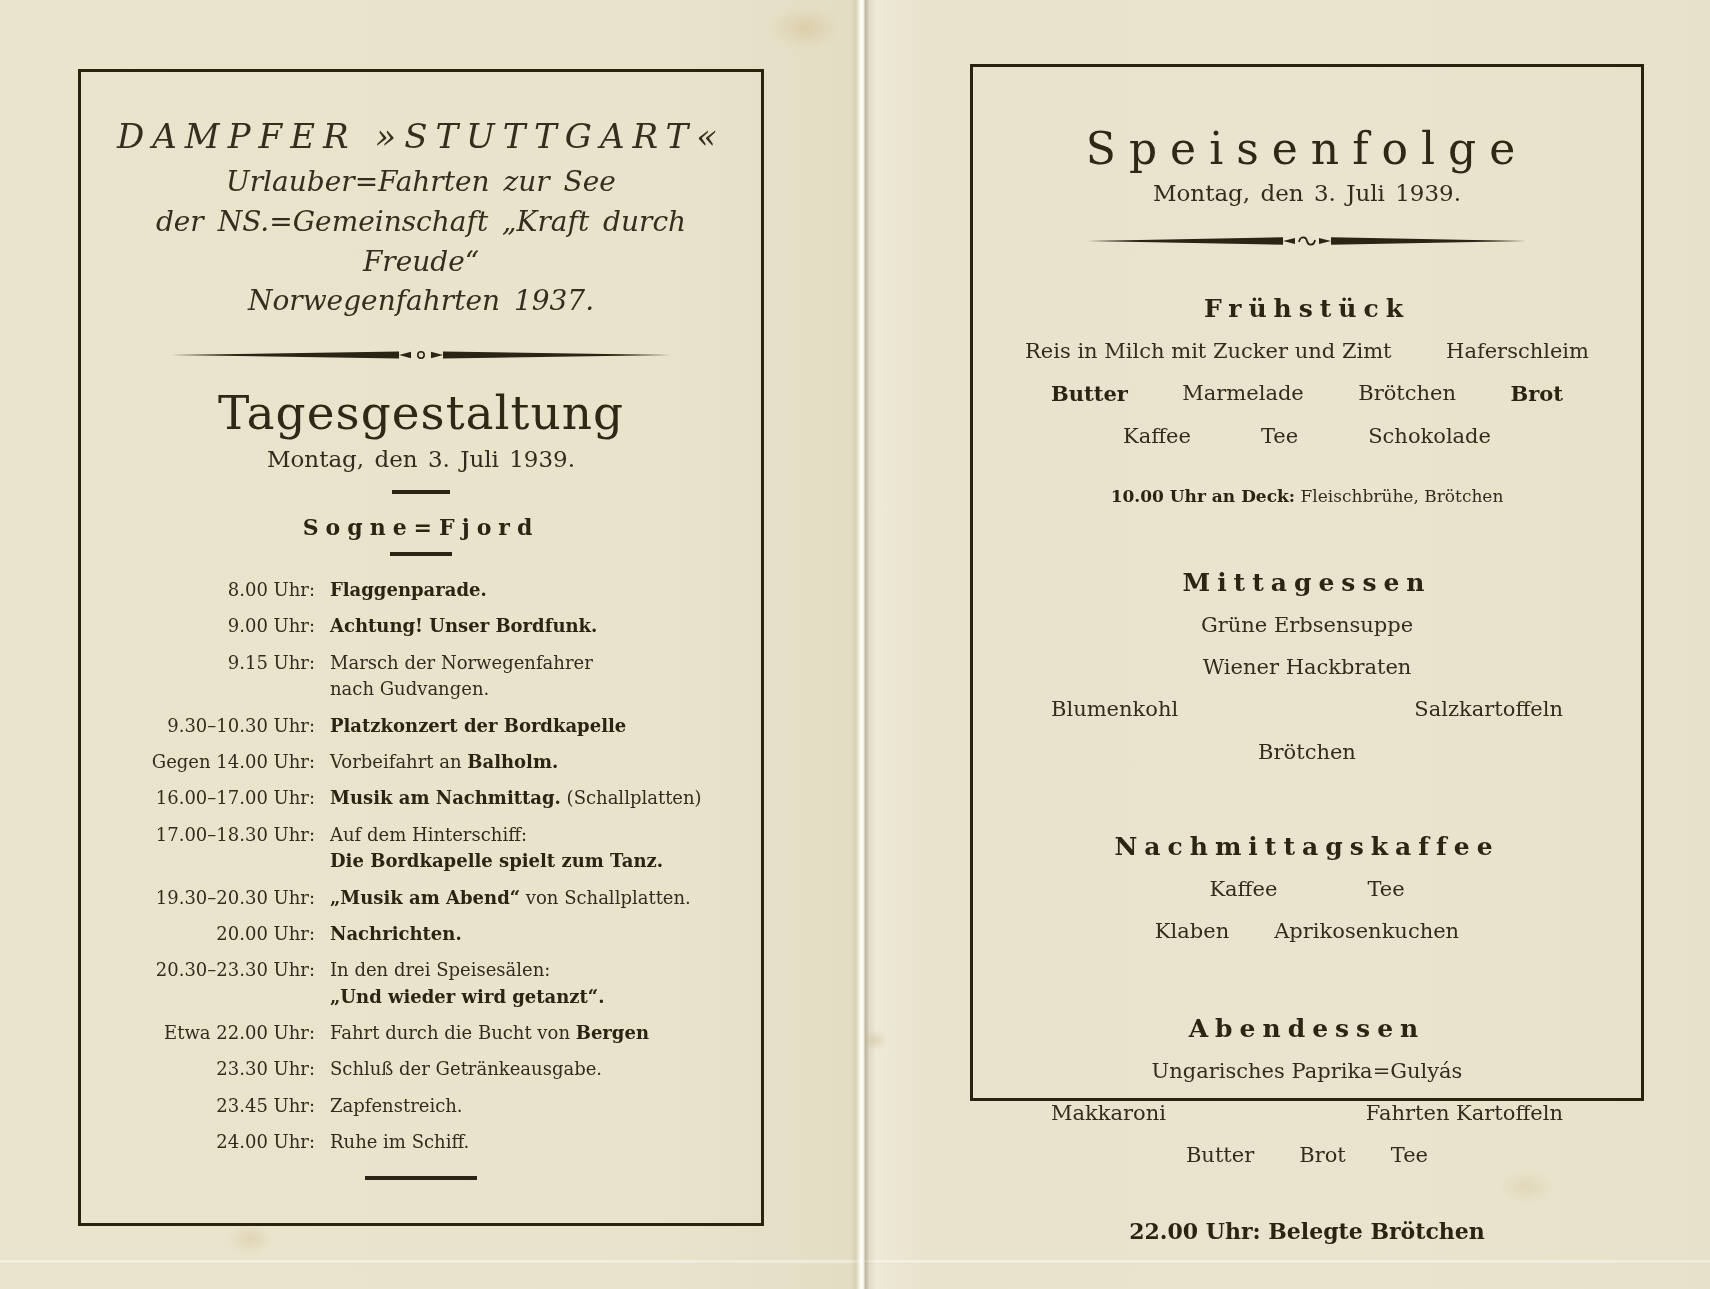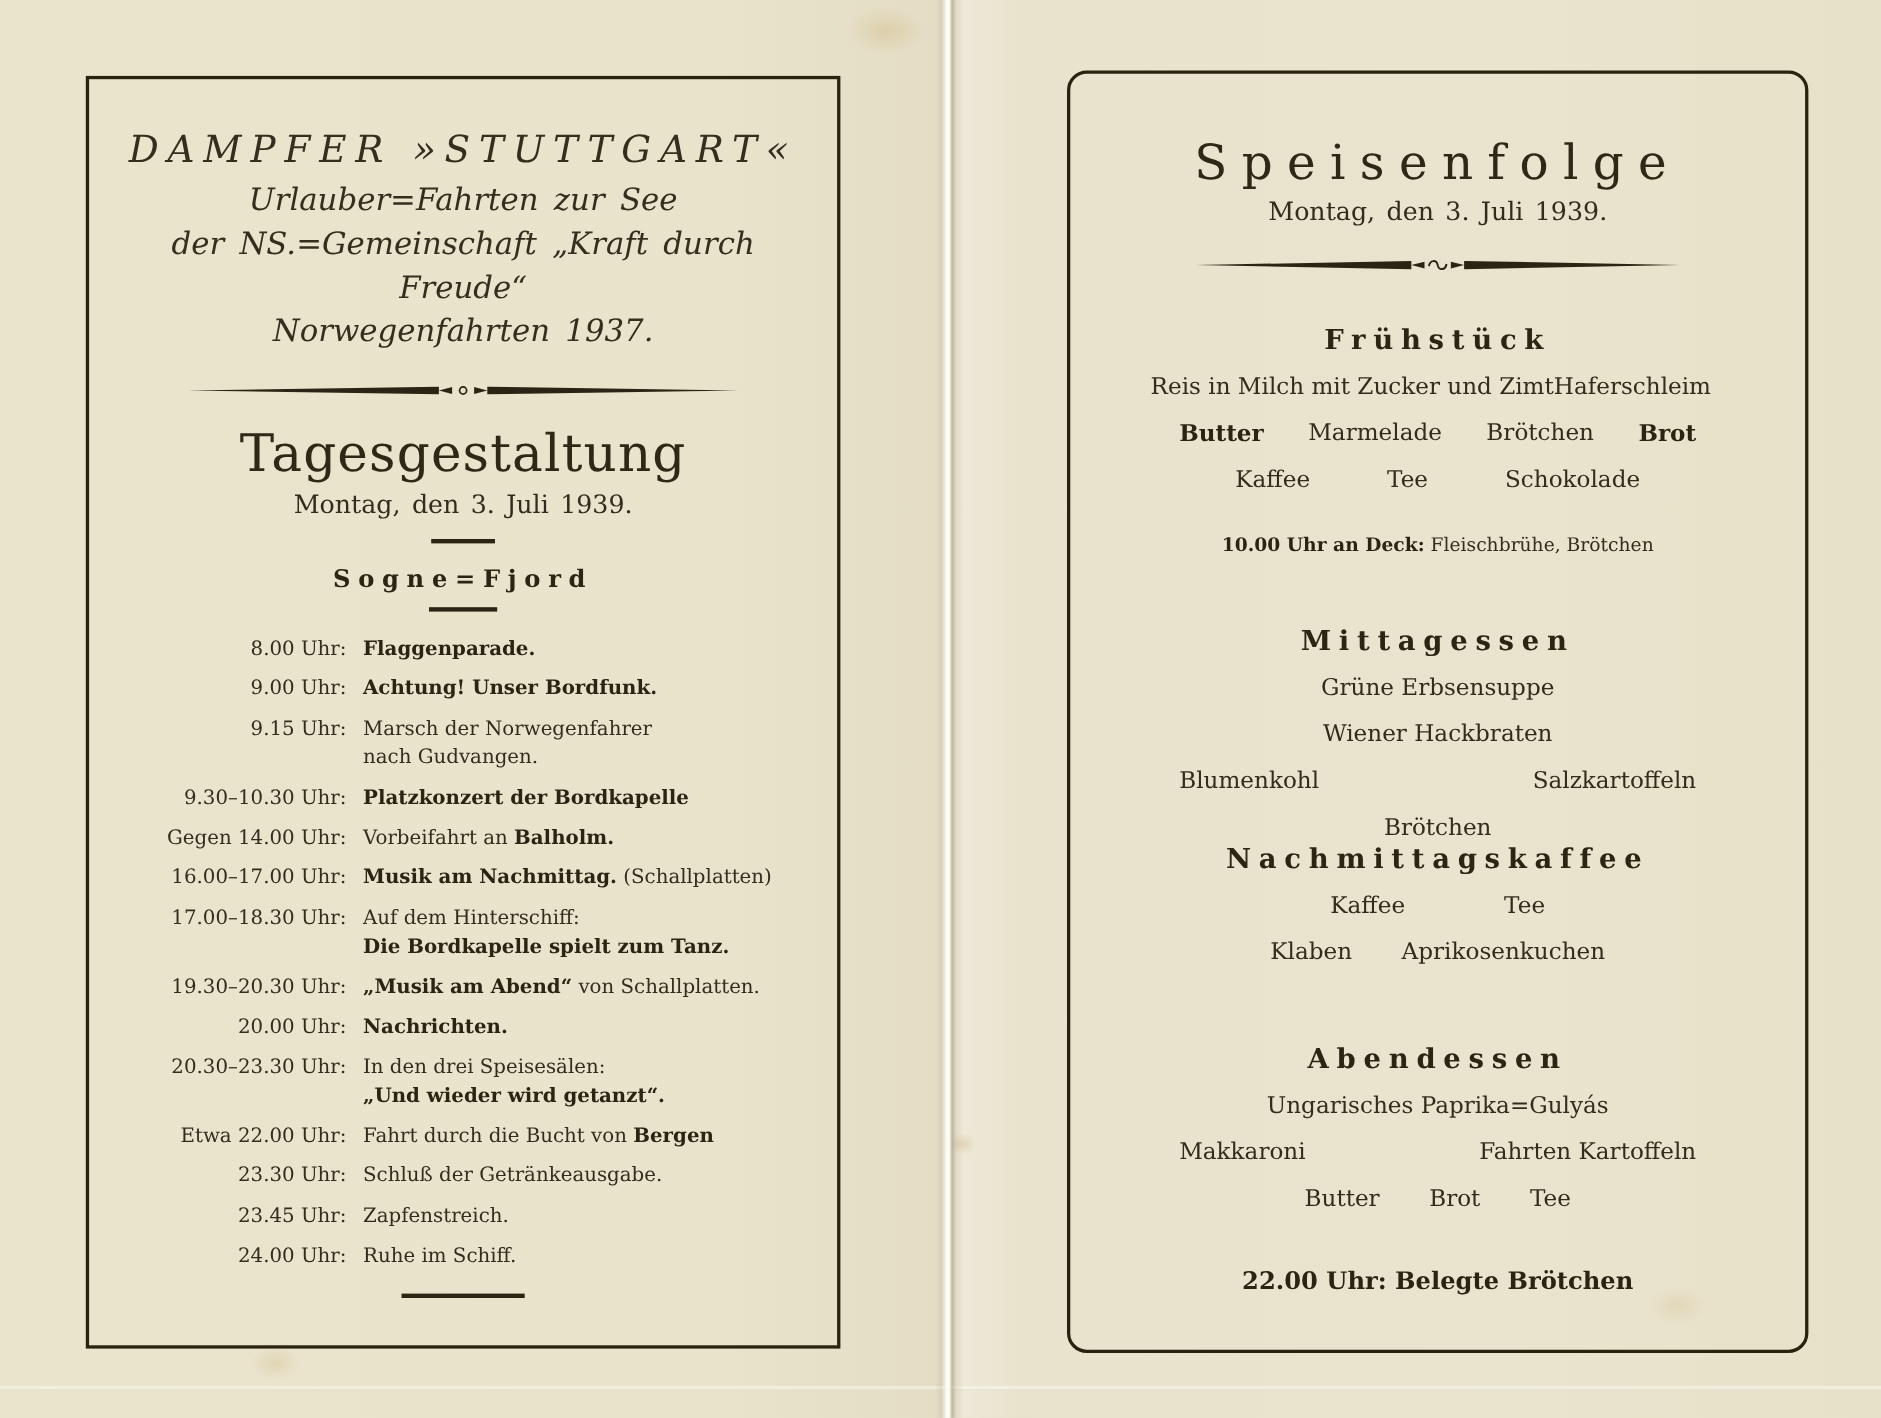--- a/index.html
+++ b/index.html
@@ -39,21 +39,21 @@
   .stain.s1{left:770px;top:6px;width:70px;height:44px;background:radial-gradient(closest-side,rgba(186,150,72,0.22),rgba(186,150,72,0));}
   .stain.s2{left:228px;top:1224px;width:44px;height:30px;background:radial-gradient(closest-side,rgba(180,145,70,0.18),rgba(180,145,70,0));}
   .stain.s3{left:1500px;top:1170px;width:52px;height:34px;background:radial-gradient(closest-side,rgba(180,145,70,0.14),rgba(180,145,70,0));}
   .stain.s4{left:862px;top:1030px;width:26px;height:20px;background:radial-gradient(closest-side,rgba(170,135,60,0.20),rgba(170,135,60,0));}
 
   .frame{
     position:absolute;border:3px solid #29220f;box-sizing:border-box;
     text-align:center;
   }
   .frame-left{left:78px;top:69px;width:686px;height:1157px;padding:0 28px;}
-  .frame-right{left:110px;top:64px;width:674px;height:1166px;padding:0 47px;border-radius:18px;}
+  .frame-right{left:110px;top:64px;width:674px;height:1037px;padding:0 26px;}
 
   
   .hdr1{
     margin-top:44px;font-style:italic;font-size:34px;letter-spacing:8px;
     color:#352e1f;white-space:nowrap;
   }
   .hdr-it{font-style:italic;font-size:28px;line-height:1.42;word-spacing:5px;color:#352e1f;}
   .hdr-block{margin-top:6px;}
   .orn{display:block;margin:26px auto 0;}
   .lp-title{font-size:47px;letter-spacing:1px;margin-top:22px;color:#2e2817;}
@@ -73,25 +73,25 @@
   .b{font-weight:bold;color:#2b2413;}
   .line2{margin-top:3px;}
 
   .rule-footer{width:112px;height:4px;margin-top:22px;}
 
   
   .rp-title{margin-top:56px;font-size:44px;letter-spacing:13px;color:#2e2817;white-space:nowrap;}
   .menu-head{font-weight:bold;font-size:25px;letter-spacing:7px;color:#2b2514;}
   .mh-breakfast{margin-top:44px;}
   .mh-lunch{margin-top:62px;}
-  .mh-afternoon{}
+  .mh-afternoon{margin-top:66px;}
   .mh-dinner{margin-top:68px;}
   .menu-line{font-size:21px;line-height:1.3;margin-top:15px;display:flex;}
   .center{justify-content:center;}
-  .spread{padding:0 26px;}
+  .spread{justify-content:space-between;padding:0 26px;}
   .spread-wide{justify-content:space-between;padding:0 52px;}
   .g70{column-gap:70px;}
   .g80{column-gap:45px;}
   .g90{column-gap:90px;}
   .deck-line{margin-top:36px;font-size:17px;}
   .evening-line{margin-top:48px;font-size:22px;font-weight:bold;color:#2b2413;}
 </style>
 </head>
 <body>
 

